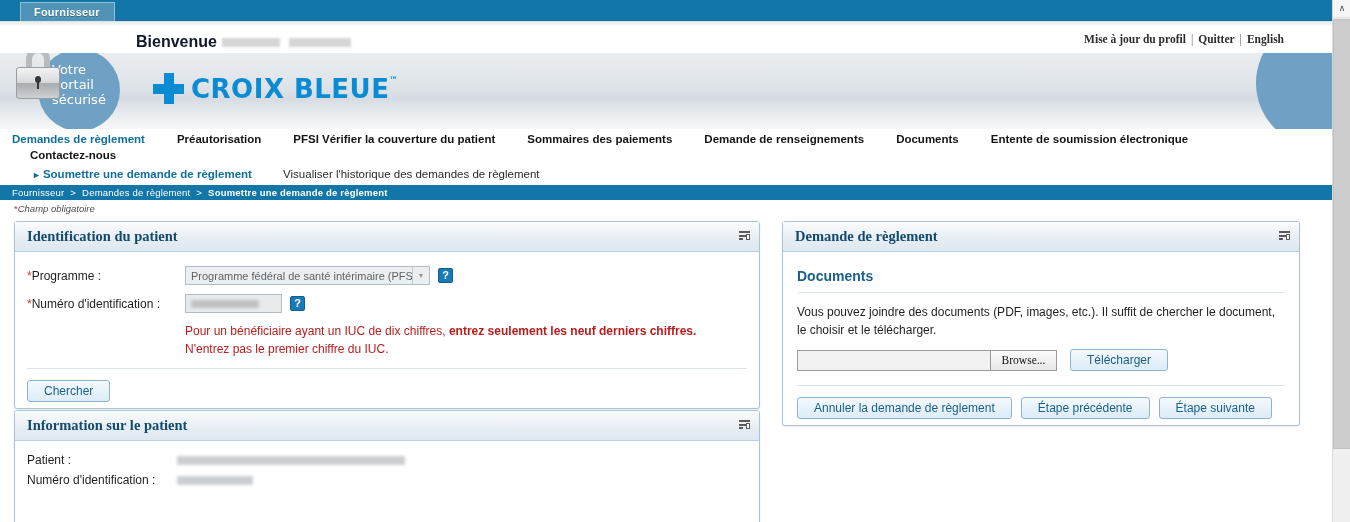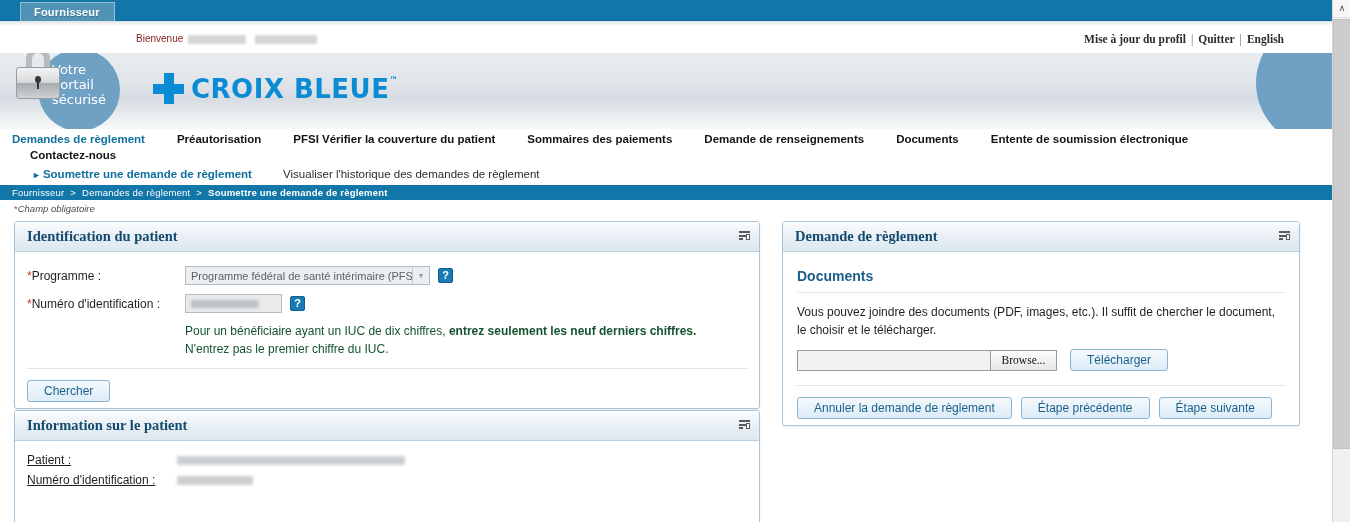--- a/index.html
+++ b/index.html
@@ -76,23 +76,23 @@
   }
 
   
   .welcome-row {
     position: relative;
     height: 27px;
     background: #ffffff;
   }
   .welcome-text {
     position: absolute; left: 136px; top: 7px;
-    font-size: 10px;
-    color: #7f1d1d;
-    font-weight: 400;
+    font-size: 16px;
+    color: #0f172a;
+    font-weight: 700;
   }
   .redacted {
     display: inline-block;
     vertical-align: middle;
     height: 9px;
     background: #cfcfcf;
     border-radius: 1px;
     margin-left: 5px;
     filter: blur(1.2px);
     opacity: .85;
@@ -339,21 +339,21 @@
     color: #ffffff;
     font-size: 11px;
     font-weight: bold;
     display: flex; align-items: center; justify-content: center;
     line-height: 1;
     flex: 0 0 auto;
   }
   .hint {
     padding-left: 158px;
     font-size: 12px;
-    color: #14532d;
+    color: #b91c1c;
     line-height: 18px;
   }
   .hint b { font-weight: bold; }
 
   .panel-sep { border-top: 1px solid #dce4ea; margin: 10px 0 0 0; }
 
   .btn {
     display: inline-flex; align-items: center; justify-content: center;
     height: 22px;
     padding: 0 16px;
@@ -392,21 +392,21 @@
   .file-input .fi-btn {
     width: 66px;
     border-left: 1px solid #9a9a9a;
     background: linear-gradient(180deg,#fdfdfd,#e6e6e6);
     display: flex; align-items: center; justify-content: center;
     font-size: 11.5px; color: #111111;
     font-family: "Liberation Serif", serif;
   }
 
   
-  .info-row { display: flex; font-size: 12px; margin-bottom: 6px; color: #1f1f1f; text-decoration: underline; }
+  .info-row { display: flex; font-size: 12px; margin-bottom: 6px; color: #1f1f1f; }
   .info-label { flex: 0 0 150px; }
   .info-val { position: relative; }
   .blur-bar { height: 9px; background: #c6c9cb; filter: blur(1.5px); opacity: .9; border-radius: 1px; }
   .row-clip { color: #2b5f86; }
 </style>
 </head>
 <body>
 
 <div id="app">
 

